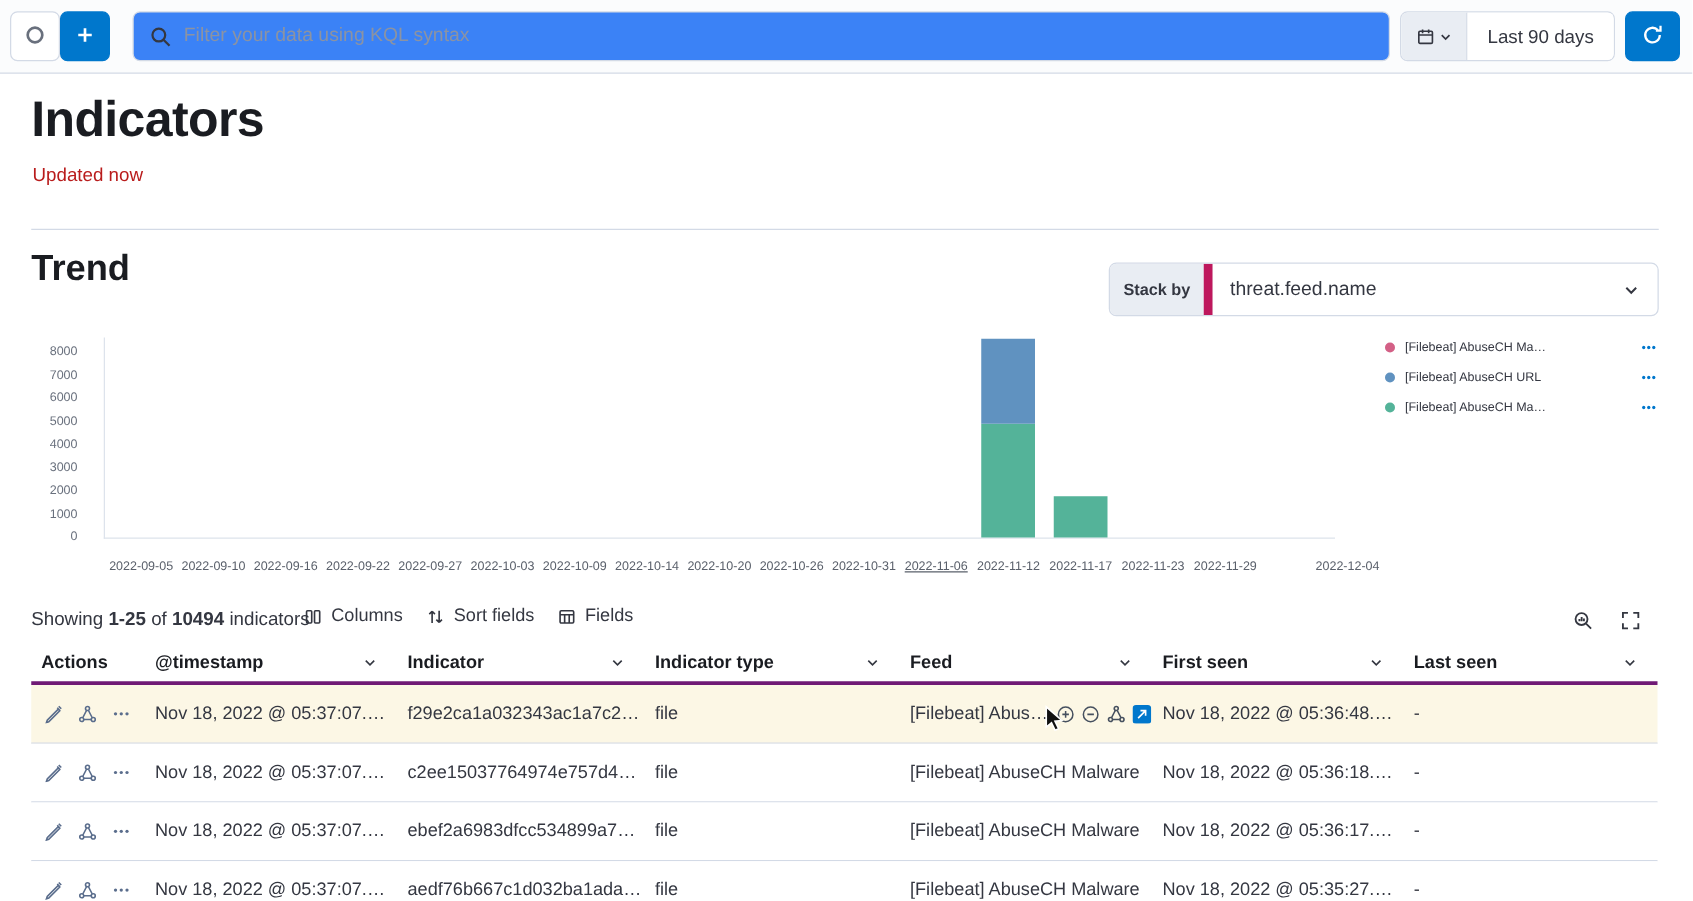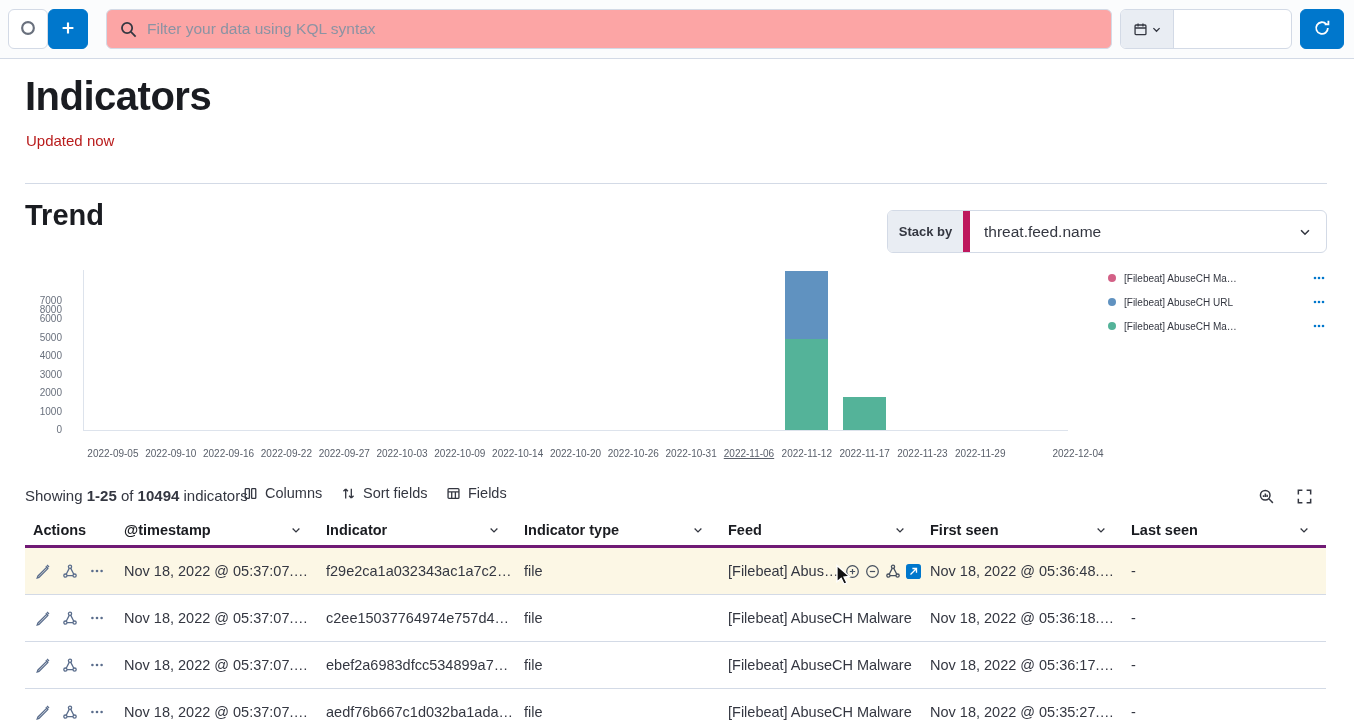--- a/index.html
+++ b/index.html
@@ -9,21 +9,21 @@
 
   
   .topbar{position:absolute;left:0;top:0;width:1354px;height:59px;background:#fbfcfd;border-bottom:1px solid #d3dae6}
   .iconbtn{position:absolute;top:9px;width:40px;height:40px;border:1px solid #d3dae6;border-radius:6px;
     background:#fff;display:flex;align-items:center;justify-content:center;cursor:pointer;color:#69707d}
   .iconbtn.primary{background:#0077cc;border-color:#0077cc;color:#fff}
   #btn-savedquery{left:8px}
   #btn-addfilter{left:48px}
   #btn-refresh{left:1300px;width:44px}
   .searchbar{position:absolute;left:106px;top:9px;width:1006px;height:40px;border:1px solid #d3dae6;border-radius:6px;
-    background:#fca5a5;display:flex;align-items:center;padding:0 12px;gap:9px}
+    background:#3b82f6;display:flex;align-items:center;padding:0 12px;gap:9px}
   .searchbar input{flex:1;border:none;outline:none;background:transparent;font-family:inherit;font-size:15.5px;color:#343741}
   .searchbar input::placeholder{color:#8b93a3}
   .datepicker{position:absolute;left:1120px;top:9px;width:172px;height:40px;border:1px solid #d3dae6;border-radius:6px;
     background:#fff;display:flex;overflow:hidden}
   .dp-quick{width:53px;border:none;border-right:1px solid #d3dae6;background:#e9edf3;display:flex;
     align-items:center;justify-content:center;gap:3px;cursor:pointer}
   .dp-value{flex:1;border:none;background:#fff;font-family:inherit;font-size:15px;color:#343741;cursor:pointer}
 
   
   .page-title{position:absolute;left:25px;top:74px;font-size:40px;font-weight:700;color:#1a1c21;letter-spacing:-.5px}
@@ -112,20 +112,21 @@
             <rect x="2.2" y="3.2" width="11.6" height="10.3" rx="1"></rect>
             <path d="M2.2 6.4h11.6M5.4 1.6v3.2M10.6 1.6v3.2"></path>
           </svg>
       </span>
       <span style="display:flex">
         <svg width="11" height="11" viewBox="0 0 16 16" fill="none" stroke="#343741" stroke-width="2">
             <path d="M3.5 6l4.5 4.5L12.5 6"></path>
           </svg>
       </span>
     </button>
+    <button class="dp-value">Last 90 days</button>
   </div>
   <button class="iconbtn primary" id="btn-refresh">
     <span>
       <svg width="18" height="18" viewBox="0 0 16 16" fill="none" stroke="#fff" stroke-width="1.6">
           <path d="M13.2 8a5.2 5.2 0 1 1-1.4-3.5"></path>
           <path d="M13.7 1.5v3.3h-3.3"></path>
         </svg>
     </span>
   </button>
 </div>
@@ -152,21 +153,21 @@
   <div class="haxis"></div>
   <div>
       <div class="ytick" style="top: 160px;">0</div>
       <div class="ytick" style="top: 141.5px;">1000</div>
       <div class="ytick" style="top: 123px;">2000</div>
       <div class="ytick" style="top: 104.5px;">3000</div>
       <div class="ytick" style="top: 86px;">4000</div>
       <div class="ytick" style="top: 67.5px;">5000</div>
       <div class="ytick" style="top: 49px;">6000</div>
       <div class="ytick" style="top: 30.5px;">7000</div>
-      <div class="ytick" style="top: 12px; margin-top: 28px;">8000</div>
+      <div class="ytick" style="top: 12px;">8000</div>
     </div>
   <div>
       <div class="bar" style="left: 785.3px; top: 74.4px; width: 43px; height: 90.6px; background: rgb(84, 179, 153);"></div>
       <div class="bar" style="left: 785.3px; top: 5.9px; width: 43px; height: 68.5px; background: rgb(96, 146, 192);"></div>
       <div class="bar" style="left: 843.1px; top: 131.7px; width: 43px; height: 33.3px; background: rgb(84, 179, 153);"></div>
     </div>
   <div>
       <div class="xtick" style="left: 112.912px;">2022-09-05</div>
       <div class="xtick" style="left: 170.735px;">2022-09-10</div>
       <div class="xtick" style="left: 228.559px;">2022-09-16</div>

